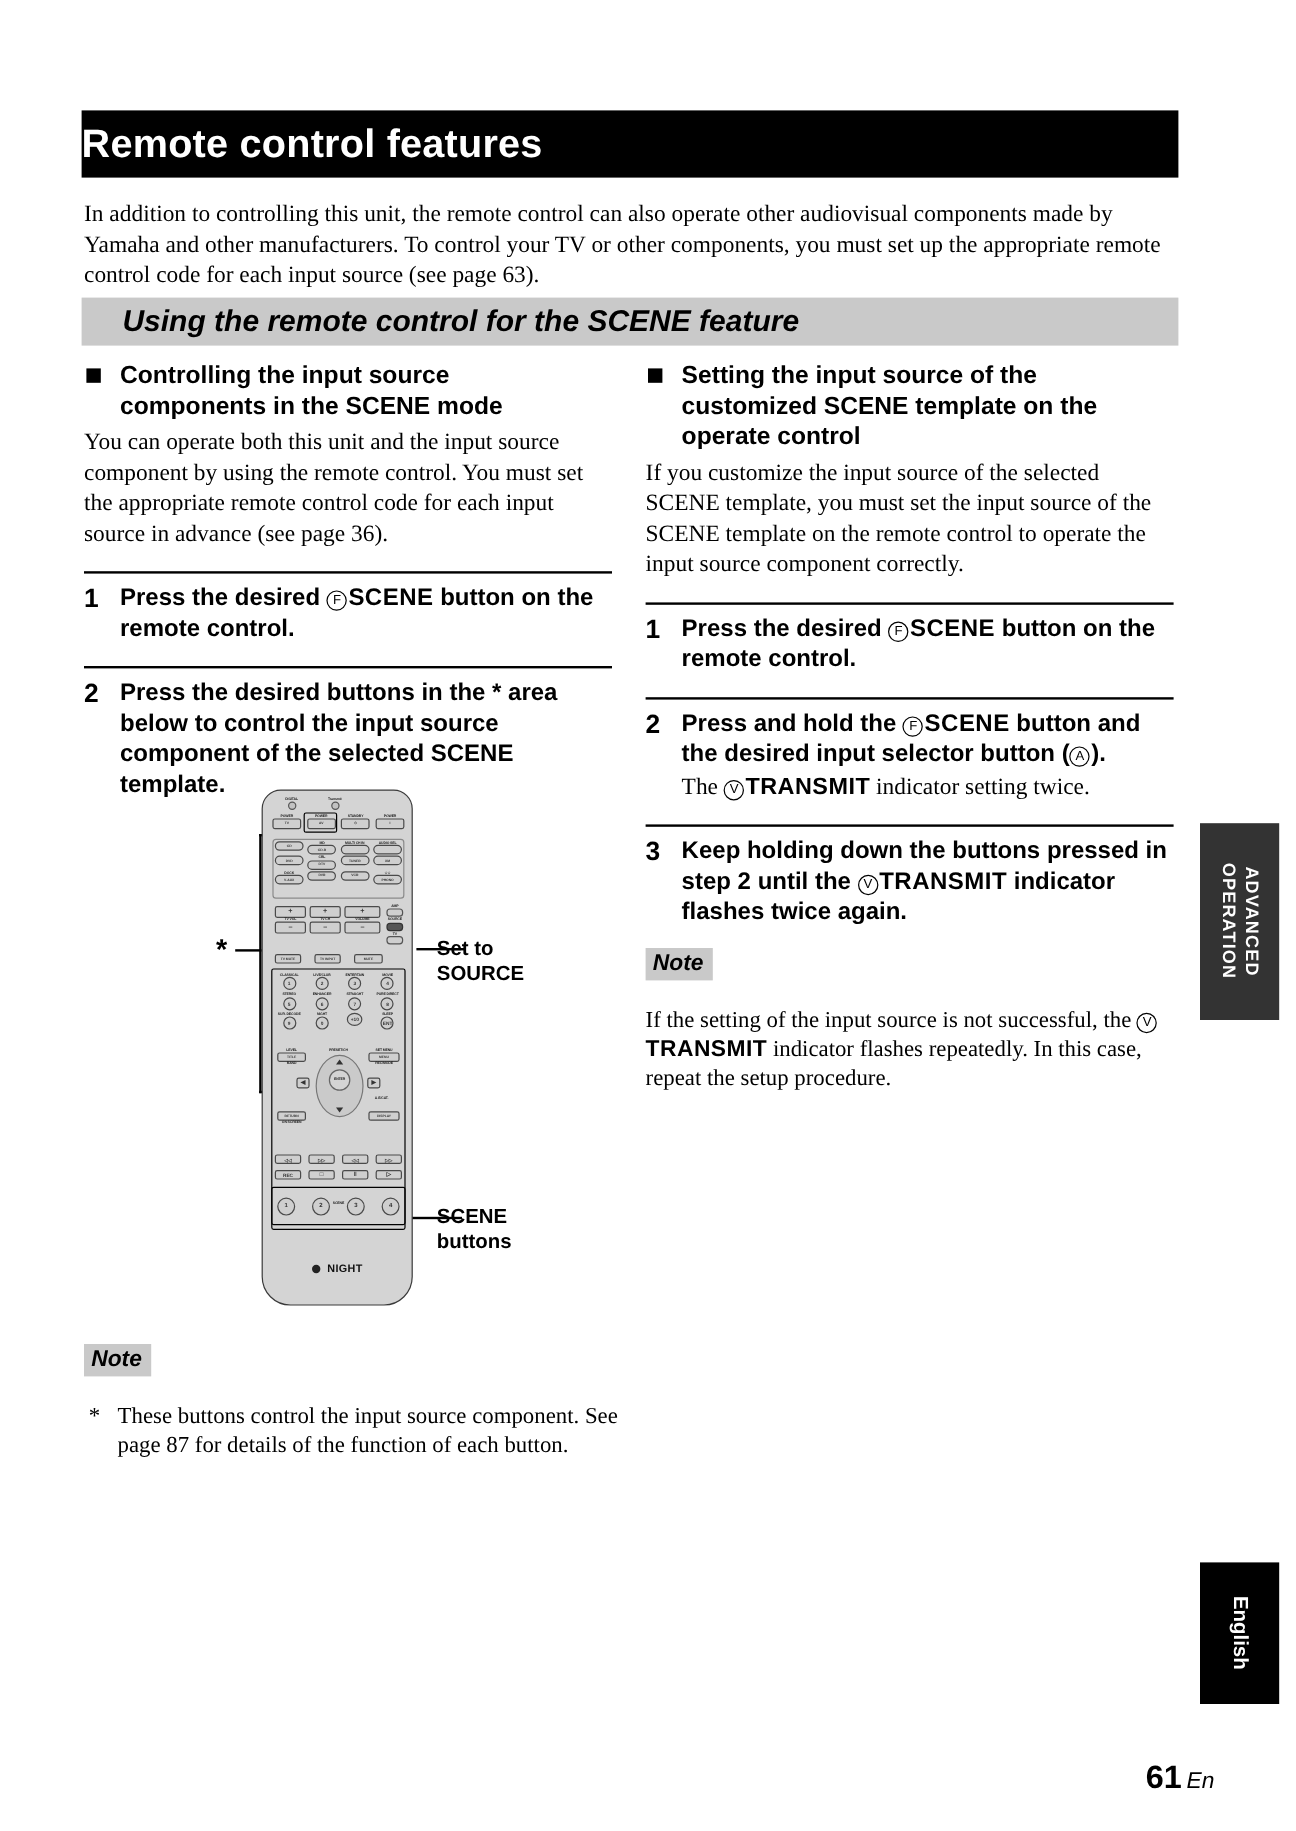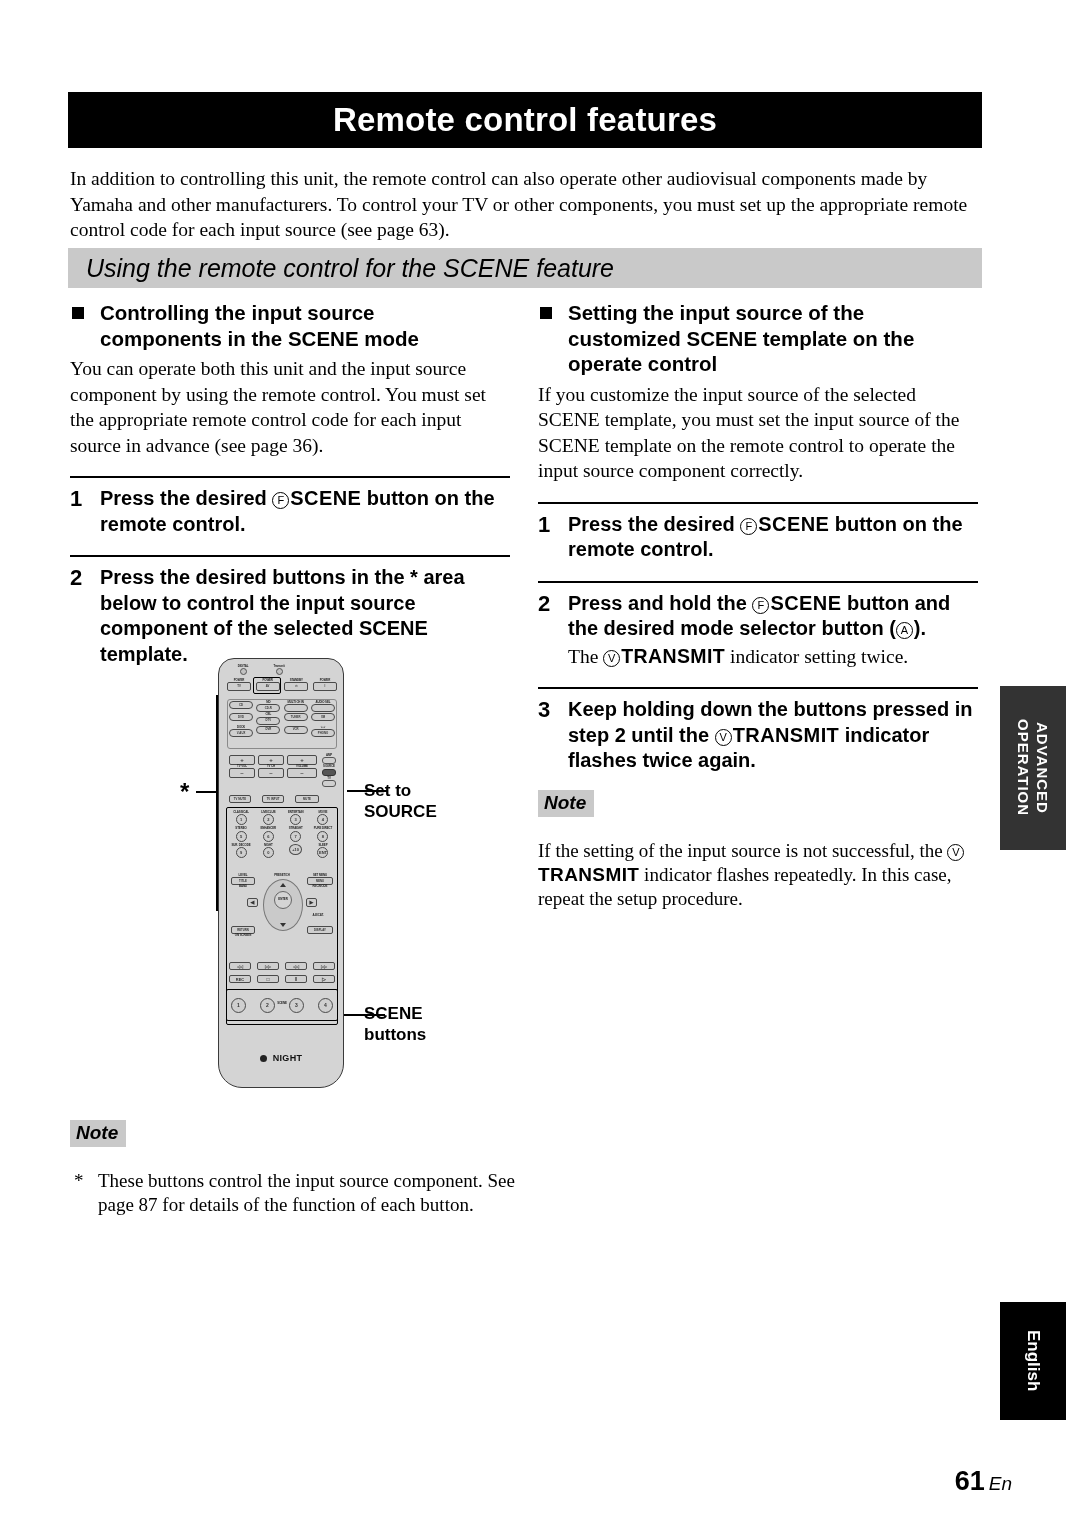--- a/index.html
+++ b/index.html
@@ -26,21 +26,21 @@
   .title-bar {
     position: absolute;
     left: 68px;
     top: 92px;
     width: 914px;
     height: 56px;
     background: #000000;
     color: #ffffff;
     display: flex;
     align-items: center;
-    justify-content: center;
+    justify-content: flex-start;
   }
   .title-bar .t {
     font-family: "Liberation Sans", sans-serif;
     font-weight: bold;
     font-size: 33px;
     letter-spacing: 0.2px;
   }
 
   
   .intro {
@@ -60,23 +60,23 @@
     top: 248px;
     width: 914px;
     height: 40px;
     background: #c9c9c9;
     display: flex;
     align-items: center;
   }
   .section-bar .t {
     font-family: "Liberation Sans", sans-serif;
     font-style: italic;
-    font-weight: normal;
+    font-weight: bold;
     font-size: 25px;
-    margin-left: 18px;
+    margin-left: 34px;
   }
 
   
   .col {
     position: absolute;
     width: 440px;
     top: 300px;
   }
   .col-left { left: 70px; }
   .col-right { left: 538px; }
@@ -368,21 +368,21 @@
 
     <p class="body-txt">If you customize the input source of the selected SCENE template, you must set the input source of the SCENE template on the remote control to operate the input source component correctly.</p>
 
     <div class="step">
       <span class="num">1</span>
       <div class="txt"><span>Press the desired </span><span class="circ">F</span><span class="mono-b">SCENE</span><span> button on the remote control.</span></div>
     </div>
 
     <div class="step">
       <span class="num">2</span>
-      <div class="txt"><span>Press and hold the </span><span class="circ">F</span><span class="mono-b">SCENE</span><span> button and the desired mode selector button (</span><span class="circ">A</span><span>).</span></div>
+      <div class="txt"><span>Press and hold the </span><span class="circ">F</span><span class="mono-b">SCENE</span><span> button and the desired input selector button (</span><span class="circ">A</span><span>).</span></div>
       <div class="sub"><span>The </span><span class="circ">V</span><span class="mono-b">TRANSMIT</span><span> indicator setting twice.</span></div>
     </div>
 
     <div class="step">
       <span class="num">3</span>
       <div class="txt"><span>Keep holding down the buttons pressed in step 2 until the </span><span class="circ">V</span><span class="mono-b">TRANSMIT</span><span> indicator flashes twice again.</span></div>
     </div>
 
     <div class="note-wrap">
       <span class="note-badge">Note</span>

